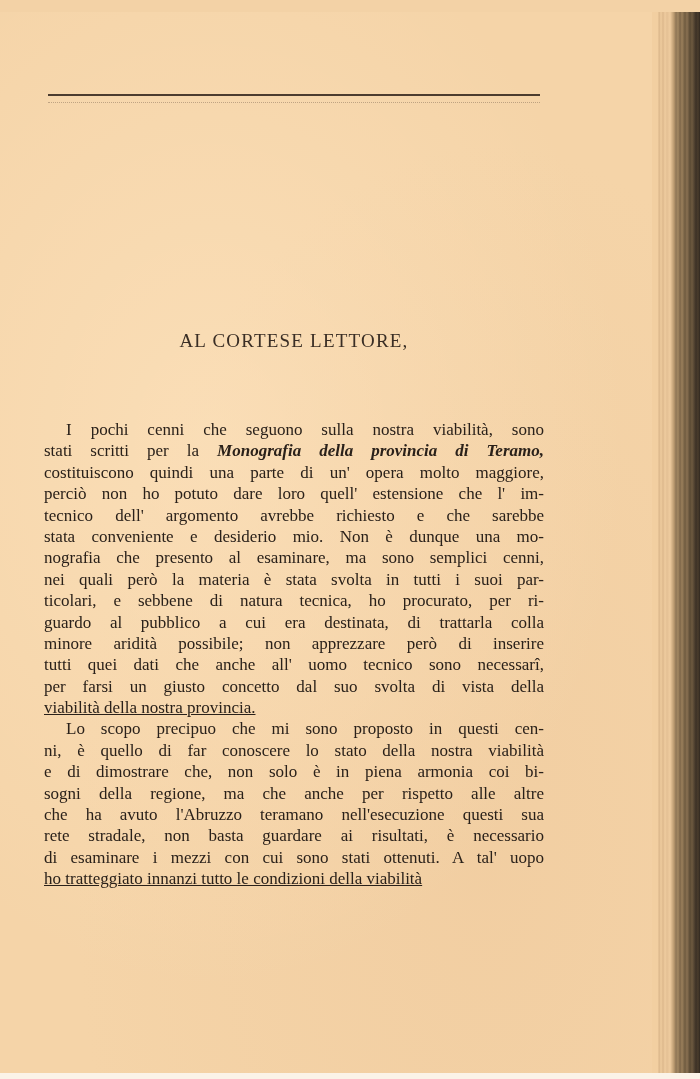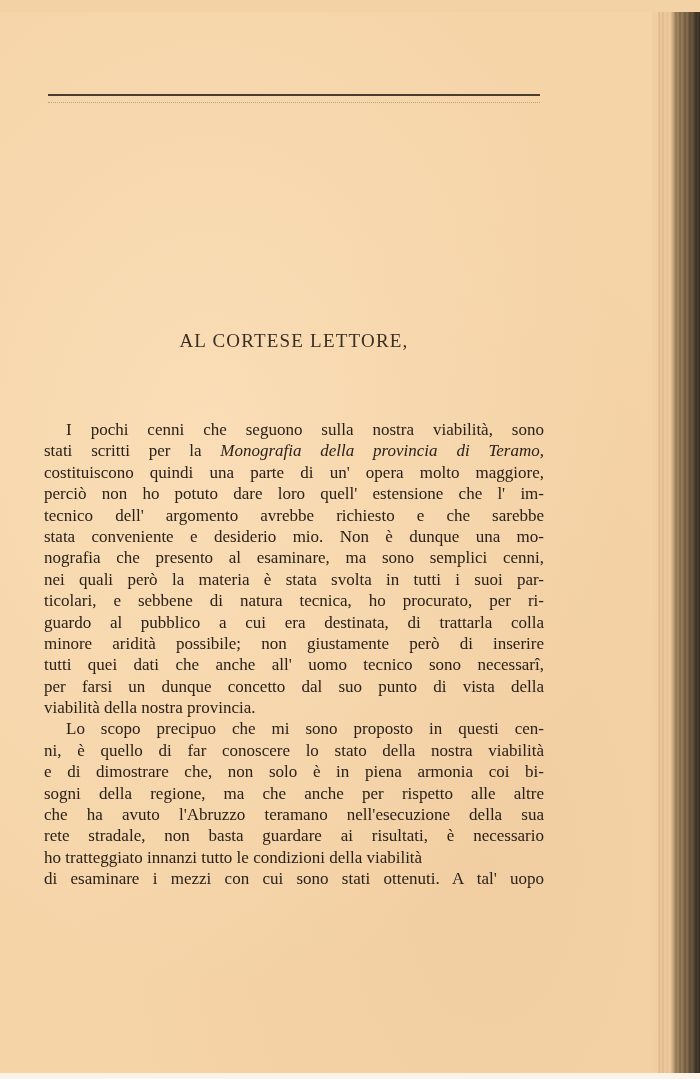--- a/index.html
+++ b/index.html
@@ -93,26 +93,28 @@
       height: 21.4px;
       line-height: 21.4px;
       font-size: 17px;
       text-align: justify;
       text-align-last: justify;
       white-space: nowrap;
       overflow: visible;
     }
     .line.last {
       text-align-last: left;
+      text-decoration: underline;
     }
     .line.indent {
       padding-left: 22px;
     }
     .line .it {
       font-style: italic;
+      font-weight: bold;
     }
   </style>
 </head>
 <body>
 
 <div class="page">
   <div class="rule"></div>
   <div class="rule-thin"></div>
 
   <h1 class="title">AL CORTESE LETTORE,</h1>
@@ -122,32 +124,32 @@
         <span class="line indent">I pochi cenni che seguono sulla nostra viabilità, sono</span>
         <span class="line"><span>stati scritti per la </span><span class="it">Monografia della provincia di Teramo,</span><span></span></span>
         <span class="line">costituiscono quindi una parte di un' opera molto maggiore,</span>
         <span class="line">perciò non ho potuto dare loro quell' estensione che l' im-</span>
         <span class="line">tecnico dell' argomento avrebbe richiesto e che sarebbe</span>
         <span class="line">stata conveniente e desiderio mio. Non è dunque una mo-</span>
         <span class="line">nografia che presento al esaminare, ma sono semplici cenni,</span>
         <span class="line">nei quali però la materia è stata svolta in tutti i suoi par-</span>
         <span class="line">ticolari, e sebbene di natura tecnica, ho procurato, per ri-</span>
         <span class="line">guardo al pubblico a cui era destinata, di trattarla colla</span>
-        <span class="line">minore aridità possibile; non giustamente però di inserire</span>
+        <span class="line">minore aridità possibile; non apprezzare però di inserire</span>
         <span class="line">tutti quei dati che anche all' uomo tecnico sono necessarî,</span>
-        <span class="line">per farsi un dunque concetto dal suo punto di vista della</span>
+        <span class="line">per farsi un giusto concetto dal suo svolta di vista della</span>
         <span class="line last">viabilità della nostra provincia.</span>
       </div>
       <div>
         <span class="line indent">Lo scopo precipuo che mi sono proposto in questi cen-</span>
         <span class="line">ni, è quello di far conoscere lo stato della nostra viabilità</span>
         <span class="line">e di dimostrare che, non solo è in piena armonia coi bi-</span>
         <span class="line">sogni della regione, ma che anche per rispetto alle altre</span>
-        <span class="line">che ha avuto l'Abruzzo teramano nell'esecuzione della sua</span>
+        <span class="line">che ha avuto l'Abruzzo teramano nell'esecuzione questi sua</span>
         <span class="line">rete stradale, non basta guardare ai risultati, è necessario</span>
+        <span class="line">di esaminare i mezzi con cui sono stati ottenuti. A tal' uopo</span>
         <span class="line last">ho tratteggiato innanzi tutto le condizioni della viabilità</span>
-        <span class="line">di esaminare i mezzi con cui sono stati ottenuti. A tal' uopo</span>
       </div>
     </div>
 
   <div class="edges"></div>
 </div>
 <div class="bottom-strip"></div>
 
 </body></html>

